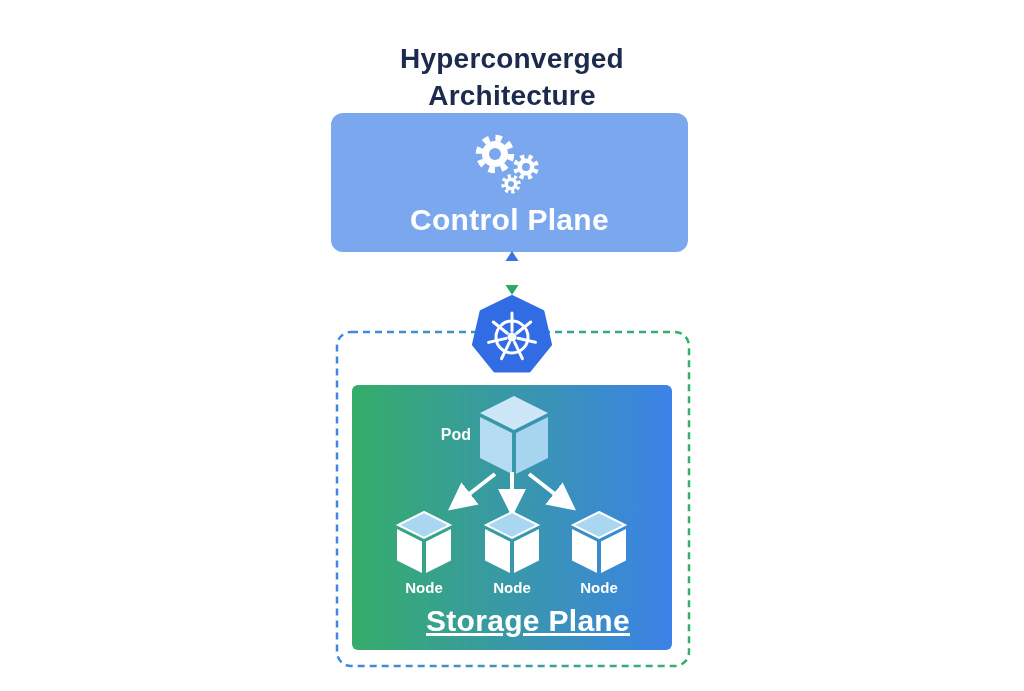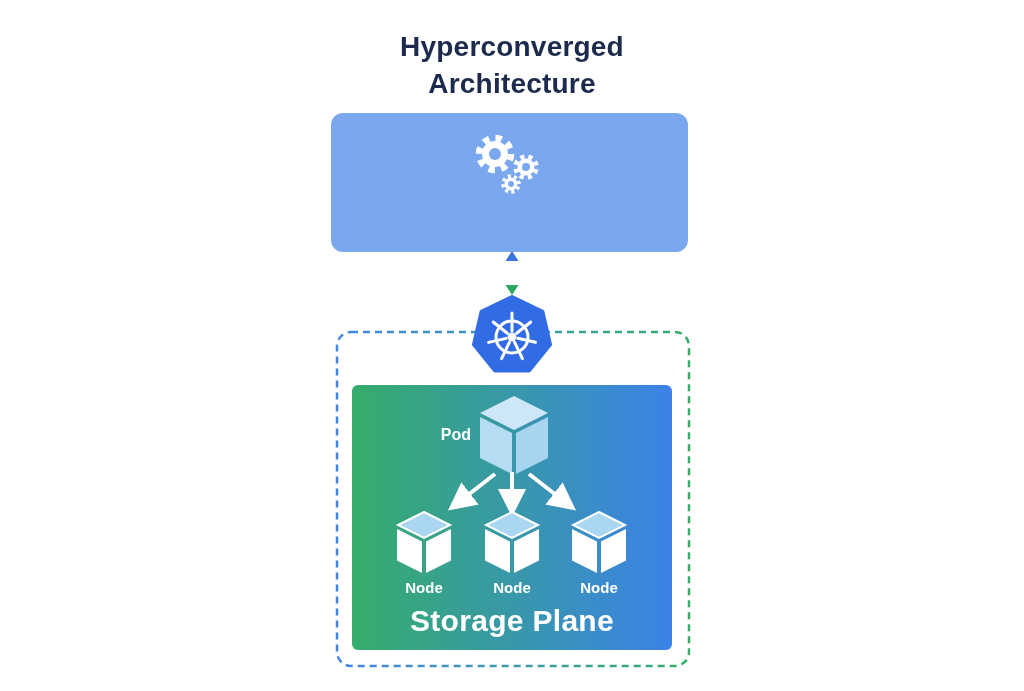--- a/index.html
+++ b/index.html
@@ -9,21 +9,21 @@
     --arrow-blue:#3b74df; --arrow-green:#2fa566;
     --cube-top:#cde7f8; --cube-left:#b5dcf3; --cube-right:#a7d5f0;
     --node-top:#a9d6f0; --white:#ffffff;
   }
   *{margin:0;padding:0;box-sizing:border-box;}
   html,body{background:#fff;}
   body{font-family:"Liberation Sans",sans-serif;}
   .canvas{position:relative;width:1024px;height:691px;background:#fff;overflow:hidden;}
 
   .diagram-title{
-    position:absolute;left:0;top:28px;width:1024px;text-align:center;
+    position:absolute;left:0;top:40px;width:1024px;text-align:center;
     font-size:28px;line-height:37px;font-weight:bold;color:var(--title-navy);
     white-space:pre-line;letter-spacing:.2px;
   }
 
   .control-box{
     position:absolute;left:331px;top:113px;width:357px;height:139px;
     background:var(--control-blue);border-radius:12px;
   }
   .gears-svg{position:absolute;left:50%;top:6px;transform:translateX(-50%);}
   .gear-body{fill:var(--white);}
@@ -53,22 +53,22 @@
   .fan-arrows{position:absolute;left:95px;top:87px;}
   .fan-line{stroke:var(--white);stroke-width:4;fill:none;}
   .node-cube{position:absolute;top:126px;}
   .node-cube.n0{left:43px;} .node-cube.n1{left:131px;} .node-cube.n2{left:218px;}
   .node-label{
     position:absolute;top:194px;width:80px;text-align:center;
     font-size:15px;font-weight:bold;color:var(--white);
   }
   .node-label.n0{left:32px;} .node-label.n1{left:120px;} .node-label.n2{left:207px;}
   .storage-label{
-    position:absolute;left:0;bottom:12px;width:100%;text-align:center;
-    font-size:30px;font-weight:bold;color:var(--white);letter-spacing:.3px;
+    position:absolute;left:16px;bottom:12px;width:100%;text-align:center;
+    font-size:30px;font-weight:bold;color:var(--white);letter-spacing:.3px;text-decoration:underline;
   }
 </style>
 </head>
 <body>
 
 <div class="canvas">
 
   <div class="diagram-title">Hyperconverged
 Architecture</div>
 
@@ -83,20 +83,21 @@
         <circle class="gear-teeth" r="10.5" stroke-width="4.5" stroke-dasharray="4.12 4.12"></circle>
         <circle class="gear-body" r="8.5"></circle>
         <circle class="gear-hole" r="4"></circle>
       </g>
       <g transform="translate(56,65) rotate(20)">
         <circle class="gear-teeth" r="8" stroke-width="3.5" stroke-dasharray="3.14 3.14"></circle>
         <circle class="gear-body" r="6.5"></circle>
         <circle class="gear-hole" r="3"></circle>
       </g>
     </svg>
+    <div class="control-label">Control Plane</div>
   </div>
 
   <svg class="connector-svg" width="30" height="44" viewBox="0 0 30 44">
     <defs>
       <linearGradient id="connGrad" x1="0" y1="0" x2="0" y2="1">
         <stop offset="0" style="stop-color:var(--arrow-blue)"></stop>
         <stop offset="1" style="stop-color:var(--arrow-green)"></stop>
       </linearGradient>
     </defs>
     <line x1="15" y1="8" x2="15" y2="36" stroke="url(#connGrad)" stroke-width="4.5"></line>

